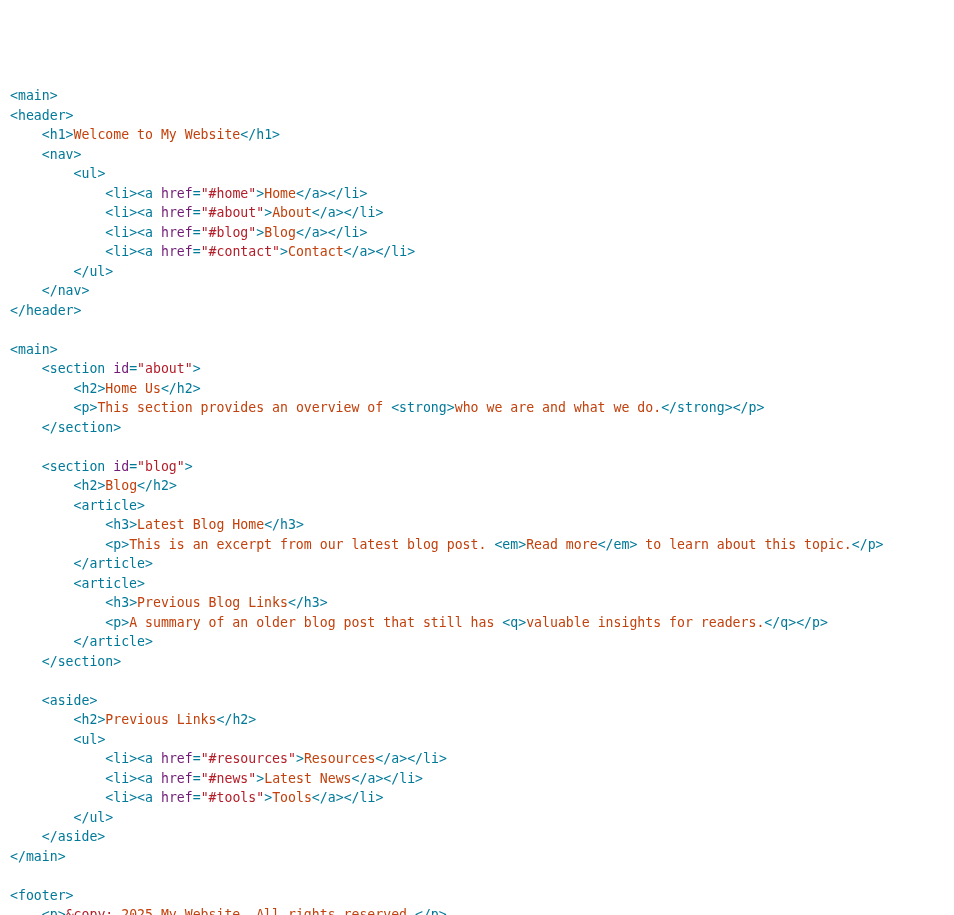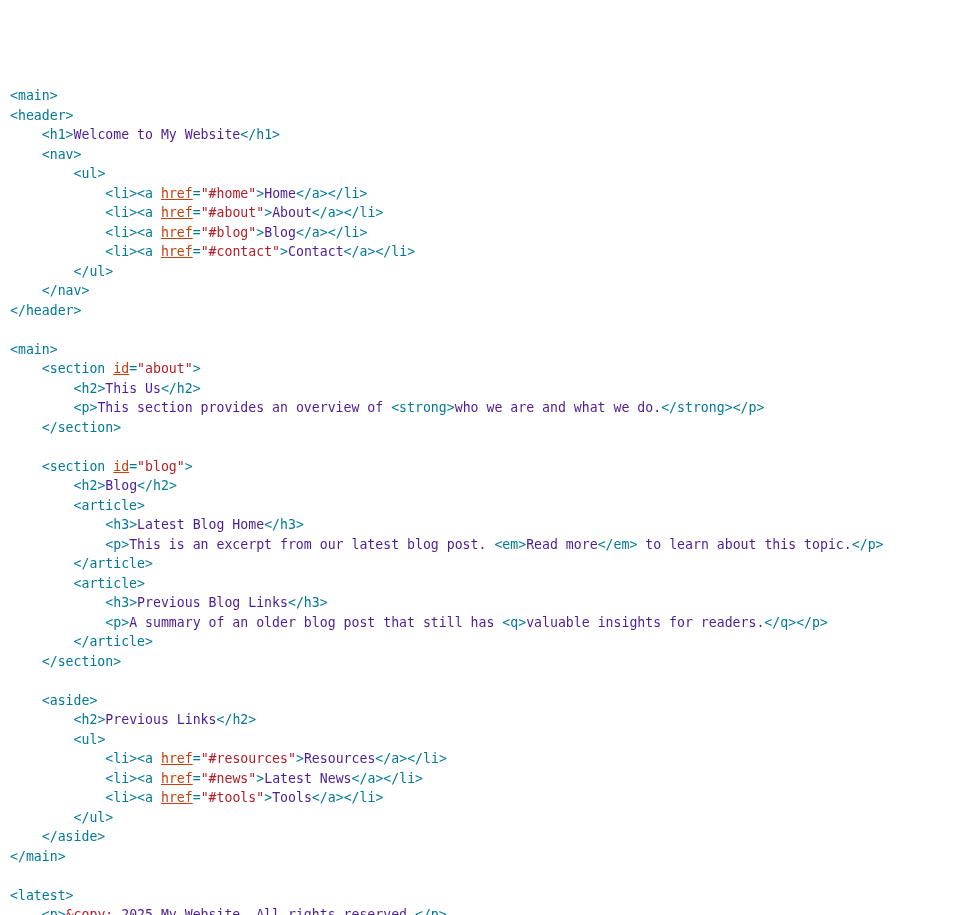--- a/index.html
+++ b/index.html
@@ -26,31 +26,31 @@
   .tag   { color: #0b6e99; }
   .tag   { color: #007c91; }
   .tag   { color: #128294; }
   .tag   { color: #0a7ea4; }
   .tag   { color: #116699; }
   .tag   { color: #0b7285; }
   
   .tag   { color: #15808d; }
   .tag   { color: #007999; } 
   
-  .attr  { color: #c2410c; text-decoration: underline; }
+  .attr  { color: #701a75; }
   .val   { color: #b31d28; }
   .val   { color: #d6336c; }
   .val   { color: #a31515; }
   .val   { color: #b31d28; }
   .val   { color: #bd2c00; }
   .val   { color: #c41a16; }
   .val   { color: #b31d28; }
   .ent   { color: #b31d28; } 
   .pun   { color: #007999; } 
-  .txt   { color: #4c1d95; }
+  .txt   { color: #c2410c; }
   code { display: block; }
 </style>
 </head>
 <body>
 
 
 
 <code><span class="pun">&lt;</span><span class="tag">main</span><span class="pun">&gt;</span>
 <span class="pun">&lt;</span><span class="tag">header</span><span class="pun">&gt;</span>
     <span class="pun">&lt;</span><span class="tag">h1</span><span class="pun">&gt;</span><span class="txt">Welcome to My Website</span><span class="pun">&lt;/</span><span class="tag">h1</span><span class="pun">&gt;</span>
@@ -59,21 +59,21 @@
             <span class="pun">&lt;</span><span class="tag">li</span><span class="pun">&gt;</span><span class="pun">&lt;</span><span class="tag">a</span> <span class="attr">href</span><span class="pun">=</span><span class="val">"#home"</span><span class="pun">&gt;</span><span class="txt">Home</span><span class="pun">&lt;/</span><span class="tag">a</span><span class="pun">&gt;</span><span class="pun">&lt;/</span><span class="tag">li</span><span class="pun">&gt;</span>
             <span class="pun">&lt;</span><span class="tag">li</span><span class="pun">&gt;</span><span class="pun">&lt;</span><span class="tag">a</span> <span class="attr">href</span><span class="pun">=</span><span class="val">"#about"</span><span class="pun">&gt;</span><span class="txt">About</span><span class="pun">&lt;/</span><span class="tag">a</span><span class="pun">&gt;</span><span class="pun">&lt;/</span><span class="tag">li</span><span class="pun">&gt;</span>
             <span class="pun">&lt;</span><span class="tag">li</span><span class="pun">&gt;</span><span class="pun">&lt;</span><span class="tag">a</span> <span class="attr">href</span><span class="pun">=</span><span class="val">"#blog"</span><span class="pun">&gt;</span><span class="txt">Blog</span><span class="pun">&lt;/</span><span class="tag">a</span><span class="pun">&gt;</span><span class="pun">&lt;/</span><span class="tag">li</span><span class="pun">&gt;</span>
             <span class="pun">&lt;</span><span class="tag">li</span><span class="pun">&gt;</span><span class="pun">&lt;</span><span class="tag">a</span> <span class="attr">href</span><span class="pun">=</span><span class="val">"#contact"</span><span class="pun">&gt;</span><span class="txt">Contact</span><span class="pun">&lt;/</span><span class="tag">a</span><span class="pun">&gt;</span><span class="pun">&lt;/</span><span class="tag">li</span><span class="pun">&gt;</span>
         <span class="pun">&lt;/</span><span class="tag">ul</span><span class="pun">&gt;</span>
     <span class="pun">&lt;/</span><span class="tag">nav</span><span class="pun">&gt;</span>
 <span class="pun">&lt;/</span><span class="tag">header</span><span class="pun">&gt;</span>
 
 <span class="pun">&lt;</span><span class="tag">main</span><span class="pun">&gt;</span>
     <span class="pun">&lt;</span><span class="tag">section</span> <span class="attr">id</span><span class="pun">=</span><span class="val">"about"</span><span class="pun">&gt;</span>
-        <span class="pun">&lt;</span><span class="tag">h2</span><span class="pun">&gt;</span><span class="txt">This Us</span><span class="pun">&lt;/</span><span class="tag">h2</span><span class="pun">&gt;</span>
+        <span class="pun">&lt;</span><span class="tag">h2</span><span class="pun">&gt;</span><span class="txt">Home Us</span><span class="pun">&lt;/</span><span class="tag">h2</span><span class="pun">&gt;</span>
         <span class="pun">&lt;</span><span class="tag">p</span><span class="pun">&gt;</span><span class="txt">This section provides an overview of </span><span class="pun">&lt;</span><span class="tag">strong</span><span class="pun">&gt;</span><span class="txt">who we are and what we do.</span><span class="pun">&lt;/</span><span class="tag">strong</span><span class="pun">&gt;</span><span class="pun">&lt;/</span><span class="tag">p</span><span class="pun">&gt;</span>
     <span class="pun">&lt;/</span><span class="tag">section</span><span class="pun">&gt;</span>
 
     <span class="pun">&lt;</span><span class="tag">section</span> <span class="attr">id</span><span class="pun">=</span><span class="val">"blog"</span><span class="pun">&gt;</span>
         <span class="pun">&lt;</span><span class="tag">h2</span><span class="pun">&gt;</span><span class="txt">Blog</span><span class="pun">&lt;/</span><span class="tag">h2</span><span class="pun">&gt;</span>
         <span class="pun">&lt;</span><span class="tag">article</span><span class="pun">&gt;</span>
             <span class="pun">&lt;</span><span class="tag">h3</span><span class="pun">&gt;</span><span class="txt">Latest Blog Home</span><span class="pun">&lt;/</span><span class="tag">h3</span><span class="pun">&gt;</span>
             <span class="pun">&lt;</span><span class="tag">p</span><span class="pun">&gt;</span><span class="txt">This is an excerpt from our latest blog post. </span><span class="pun">&lt;</span><span class="tag">em</span><span class="pun">&gt;</span><span class="txt">Read more</span><span class="pun">&lt;/</span><span class="tag">em</span><span class="pun">&gt;</span><span class="txt"> to learn about this topic.</span><span class="pun">&lt;/</span><span class="tag">p</span><span class="pun">&gt;</span>
         <span class="pun">&lt;/</span><span class="tag">article</span><span class="pun">&gt;</span>
         <span class="pun">&lt;</span><span class="tag">article</span><span class="pun">&gt;</span>
@@ -85,20 +85,20 @@
     <span class="pun">&lt;</span><span class="tag">aside</span><span class="pun">&gt;</span>
         <span class="pun">&lt;</span><span class="tag">h2</span><span class="pun">&gt;</span><span class="txt">Previous Links</span><span class="pun">&lt;/</span><span class="tag">h2</span><span class="pun">&gt;</span>
         <span class="pun">&lt;</span><span class="tag">ul</span><span class="pun">&gt;</span>
             <span class="pun">&lt;</span><span class="tag">li</span><span class="pun">&gt;</span><span class="pun">&lt;</span><span class="tag">a</span> <span class="attr">href</span><span class="pun">=</span><span class="val">"#resources"</span><span class="pun">&gt;</span><span class="txt">Resources</span><span class="pun">&lt;/</span><span class="tag">a</span><span class="pun">&gt;</span><span class="pun">&lt;/</span><span class="tag">li</span><span class="pun">&gt;</span>
             <span class="pun">&lt;</span><span class="tag">li</span><span class="pun">&gt;</span><span class="pun">&lt;</span><span class="tag">a</span> <span class="attr">href</span><span class="pun">=</span><span class="val">"#news"</span><span class="pun">&gt;</span><span class="txt">Latest News</span><span class="pun">&lt;/</span><span class="tag">a</span><span class="pun">&gt;</span><span class="pun">&lt;/</span><span class="tag">li</span><span class="pun">&gt;</span>
             <span class="pun">&lt;</span><span class="tag">li</span><span class="pun">&gt;</span><span class="pun">&lt;</span><span class="tag">a</span> <span class="attr">href</span><span class="pun">=</span><span class="val">"#tools"</span><span class="pun">&gt;</span><span class="txt">Tools</span><span class="pun">&lt;/</span><span class="tag">a</span><span class="pun">&gt;</span><span class="pun">&lt;/</span><span class="tag">li</span><span class="pun">&gt;</span>
         <span class="pun">&lt;/</span><span class="tag">ul</span><span class="pun">&gt;</span>
     <span class="pun">&lt;/</span><span class="tag">aside</span><span class="pun">&gt;</span>
 <span class="pun">&lt;/</span><span class="tag">main</span><span class="pun">&gt;</span>
 
-<span class="pun">&lt;</span><span class="tag">latest</span><span class="pun">&gt;</span>
+<span class="pun">&lt;</span><span class="tag">footer</span><span class="pun">&gt;</span>
     <span class="pun">&lt;</span><span class="tag">p</span><span class="pun">&gt;</span><span class="ent">&amp;copy;</span><span class="txt"> 2025 My Website. All rights reserved.</span><span class="pun">&lt;/</span><span class="tag">p</span><span class="pun">&gt;</span>
 
 
 </code>
 
 
 
 
 </body></html>

